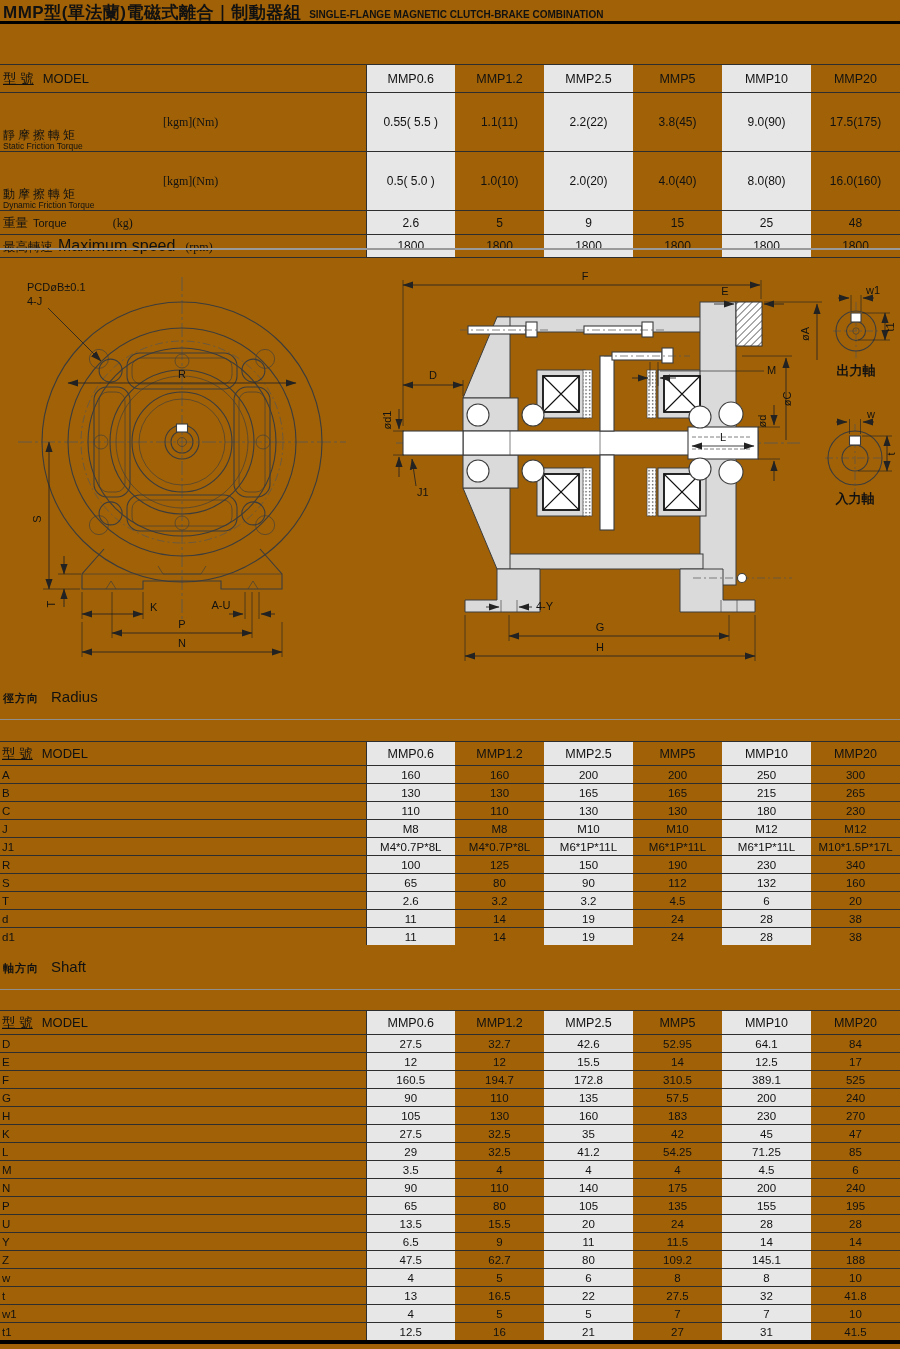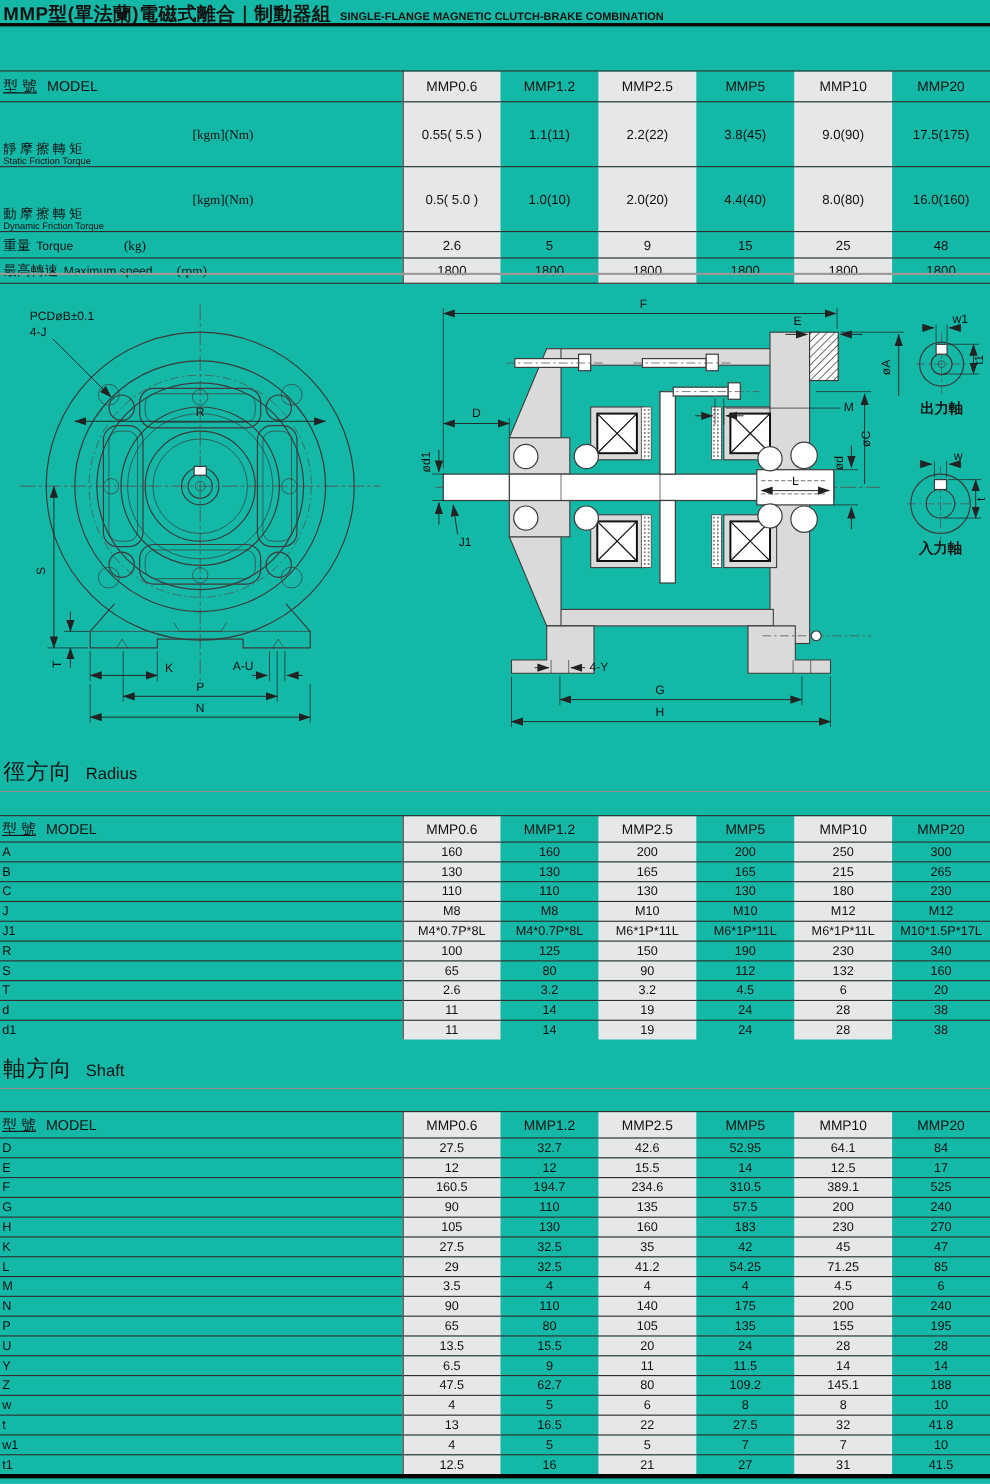--- a/index.html
+++ b/index.html
@@ -1,16 +1,16 @@
 <!DOCTYPE html>
 <html><head>
 <meta charset="utf-8">
 <style>
   html,body{margin:0;padding:0;background:#fff;}
-  .page{position:relative;width:900px;height:1349px;background:#14b8a6;overflow:hidden;
+  .page{position:relative;width:900px;height:1349px;background:#a16207;overflow:hidden;
         font-family:"Liberation Sans",sans-serif;color:#111;}
   
   .hdr{position:absolute;top:1px;left:3px;white-space:nowrap;}
   .hdr .zh{font-size:17px;font-weight:bold;letter-spacing:.5px;}
   .hdr .en{font-size:10px;font-weight:bold;margin-left:8px;}
   .hrule-black{position:absolute;left:0;width:900px;height:3px;background:#000;}
   .hrule-gray{position:absolute;left:0;width:900px;height:2px;background:#9a9a9a;}
   .hrule-thin{position:absolute;left:0;width:900px;height:1px;background:#8f8f8f;}
   
   table{border-collapse:collapse;table-layout:fixed;position:absolute;left:0;width:900px;}
@@ -30,34 +30,34 @@
   .spec .mh-zh{font-size:13.5px;}
   .spec .mh-en{font-size:13px;margin-left:9px;}
   .r-head>*{height:27px;} .r-tq>*{height:30px;} .r-pw>*{height:23px;}
   .r-wt>*{height:23px;} .r-sp>*{height:22px;}
   .lblwrap{display:flex;align-items:center;}
   .two{width:150px;margin-top:36px;}
   .two .cjk{font-size:12px;letter-spacing:3px;line-height:13px;}
   .two .esm{font-size:8.5px;line-height:9px;}
   .cjk1{font-size:12.5px;}
   .en1{font-size:11px;margin-left:5px;}
-  .unit{font-size:12px;margin-left:22px;}
+  .unit{font-size:12px;margin-left:10px;}
   .r-wt .unit{margin-left:46px;}
-  .r-sp .en1{font-size:11px;}
+  .r-sp .en1{font-size:16px;}
   
   .dimtab th{font-size:11.5px;padding-left:2px;}
   .dimtab td{font-size:11.5px;}
   .dimtab .hrow>*{height:23px;}
   .dimtab tr>*{height:17px;}
   .dimtab .mh-zh{font-size:13.5px;}
   .dimtab .mh-en{font-size:13px;margin-left:9px;}
   .dimtab .mdl{font-size:12.5px;}
   
   .sec{position:absolute;left:3px;white-space:nowrap;}
-  .sec .zh{font-size:20px;font-weight:normal;letter-spacing:1px;}
+  .sec .zh{font-size:11px;font-weight:bold;letter-spacing:1px;}
   .sec .en{font-size:15px;margin-left:12px;}
   
   svg.draw{position:absolute;top:249px;left:0;}
   .ln{fill:none;stroke:#3c3c3c;stroke-width:1.1;}
   .ln2{fill:none;stroke:#3c3c3c;stroke-width:.65;}
   .cl{fill:none;stroke:#555;stroke-width:.8;stroke-dasharray:14 3 3 3;}
   .cls{fill:none;stroke:#555;stroke-width:.7;stroke-dasharray:8 3 2 3;}
   .gray{fill:#dadada;stroke:#3c3c3c;stroke-width:1;}
   .wht{fill:#fff;stroke:#3c3c3c;stroke-width:1.1;}
   .coil{fill:#fff;stroke:#111;stroke-width:1.8;}
@@ -123,21 +123,21 @@
               <div class="two">
                 <div class="cjk">動摩擦轉矩</div>
                 <div class="esm">Dynamic Friction Torque</div>
               </div>
               <span class="unit serif">[kgm](Nm)</span>
             </div>
         </th>
         <td>0.5( 5.0 )</td>
         <td>1.0(10)</td>
         <td>2.0(20)</td>
-        <td>4.4(40)</td>
+        <td>4.0(40)</td>
         <td>8.0(80)</td>
         <td>16.0(160)</td>
       </tr>
       <tr class="r-wt">
         <th><span class="cjk1">重量</span><span class="en1">Torque</span><span class="unit serif">(kg)</span></th>
         <td>2.6</td>
         <td>5</td>
         <td>9</td>
         <td>15</td>
         <td>25</td>
@@ -574,21 +574,21 @@
           <td>15.5</td>
           <td>14</td>
           <td>12.5</td>
           <td>17</td>
         </tr>
 
         <tr>
           <th>F</th>
           <td>160.5</td>
           <td>194.7</td>
-          <td>234.6</td>
+          <td>172.8</td>
           <td>310.5</td>
           <td>389.1</td>
           <td>525</td>
         </tr>
 
         <tr>
           <th>G</th>
           <td>90</td>
           <td>110</td>
           <td>135</td>

